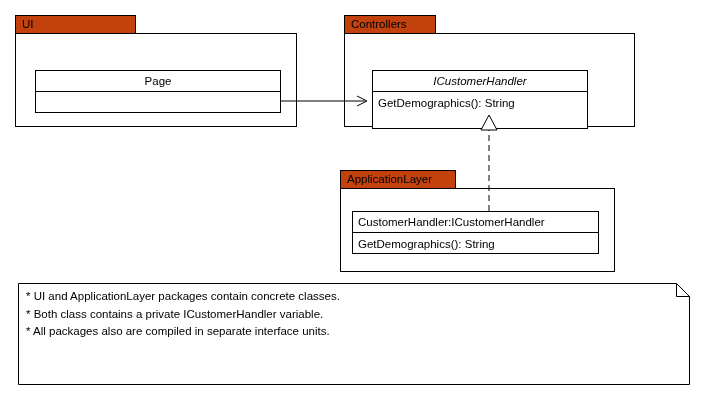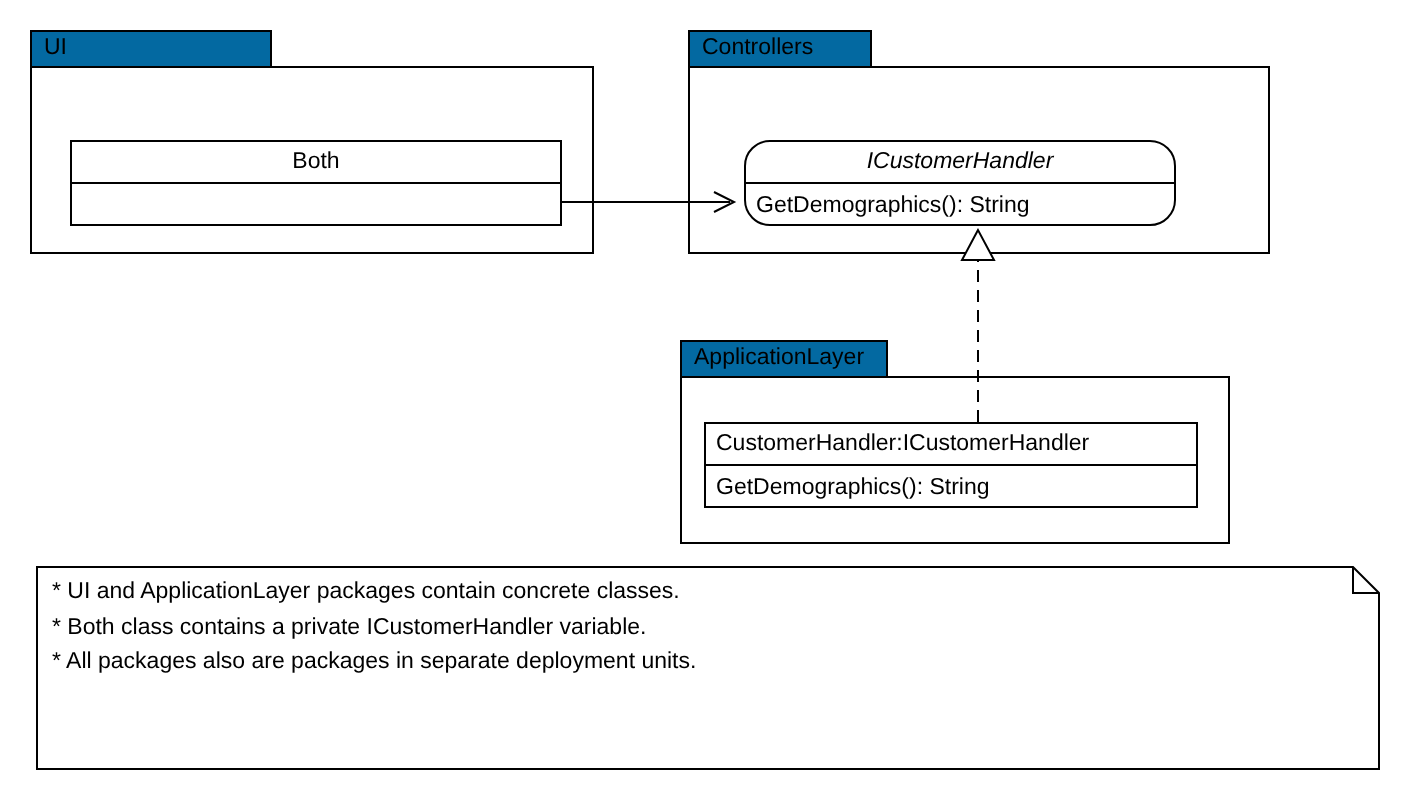--- a/index.html
+++ b/index.html
@@ -12,21 +12,21 @@
     width: 710px;
     height: 400px;
     background: #ffffff;
     font-family: "Liberation Sans", sans-serif;
     color: #000000;
     overflow: hidden;
   }
   .pkg-tab {
     position: absolute;
     border: 1px solid #000000;
-    background: #0369a1;
+    background: #c2410c;
     box-sizing: border-box;
     font-size: 11.5px;
     line-height: 1;
     display: flex;
     align-items: center;
     padding-left: 6px;
     z-index: 3;
   }
   .pkg-body {
     position: absolute;
@@ -93,52 +93,52 @@
 <body>
 
 <div id="canvas">
 
   <div class="pkg-tab" style="left:15px; top:15px; width:121px; height:19px;">
     <span>UI</span>
   </div>
   <div class="pkg-body" style="left:15px; top:33px; width:282px; height:94px;"></div>
 
   <div class="cls" style="left:35px; top:70px; width:246px; height:43px;">
-    <div class="cls-name">Both</div>
+    <div class="cls-name">Page</div>
   </div>
 
   <div class="pkg-tab" style="left:344px; top:15px; width:92px; height:19px;">
     <span>Controllers</span>
   </div>
   <div class="pkg-body" style="left:344px; top:33px; width:291px; height:94px;"></div>
 
-  <div class="cls" style="left:372px; top:70px; width:216px; height:43px;border-radius:13px;">
+  <div class="cls" style="left:372px; top:70px; width:216px; height:59px;">
     <div class="cls-name italic">ICustomerHandler</div>
     <div class="cls-row">GetDemographics(): String</div>
   </div>
 
-  <div class="pkg-tab" style="left:340px; top:170px; width:104px; height:19px;">
+  <div class="pkg-tab" style="left:340px; top:170px; width:116px; height:19px;">
     <span>ApplicationLayer</span>
   </div>
   <div class="pkg-body" style="left:340px; top:188px; width:275px; height:84px;"></div>
 
   <div class="cls" style="left:352px; top:211px; width:247px; height:43px;">
     <div class="cls-name leftal">CustomerHandler:ICustomerHandler</div>
     <div class="cls-row">GetDemographics(): String</div>
   </div>
 
   <div class="note" style="left:18px; top:283px; width:672px; height:102px;">
     <svg width="672" height="102" style="position:absolute;left:0;top:0;">
       <path d="M0.5,0.5 L658.5,0.5 L671.5,13.5 L671.5,101.5 L0.5,101.5 Z" fill="#ffffff" stroke="#000000" stroke-width="1"></path>
       <path d="M658.5,0.5 L658.5,13.5 L671.5,13.5" fill="none" stroke="#000000" stroke-width="1"></path>
     </svg>
     <div style="position:relative; padding-top:5px;">
       <div class="note-line">* UI and ApplicationLayer packages contain concrete classes.</div>
       <div class="note-line">* Both class contains a private ICustomerHandler variable.</div>
-      <div class="note-line">* All packages also are packages in separate deployment units.</div>
+      <div class="note-line">* All packages also are compiled in separate interface units.</div>
     </div>
   </div>
 
   <svg class="edges">
 
     <g>
       <line x1="281" y1="101" x2="365" y2="101" stroke="#000000" stroke-width="1"></line>
       <polyline points="357,96 367,101 357,106" fill="none" stroke="#000000" stroke-width="1"></polyline>
     </g>
 

